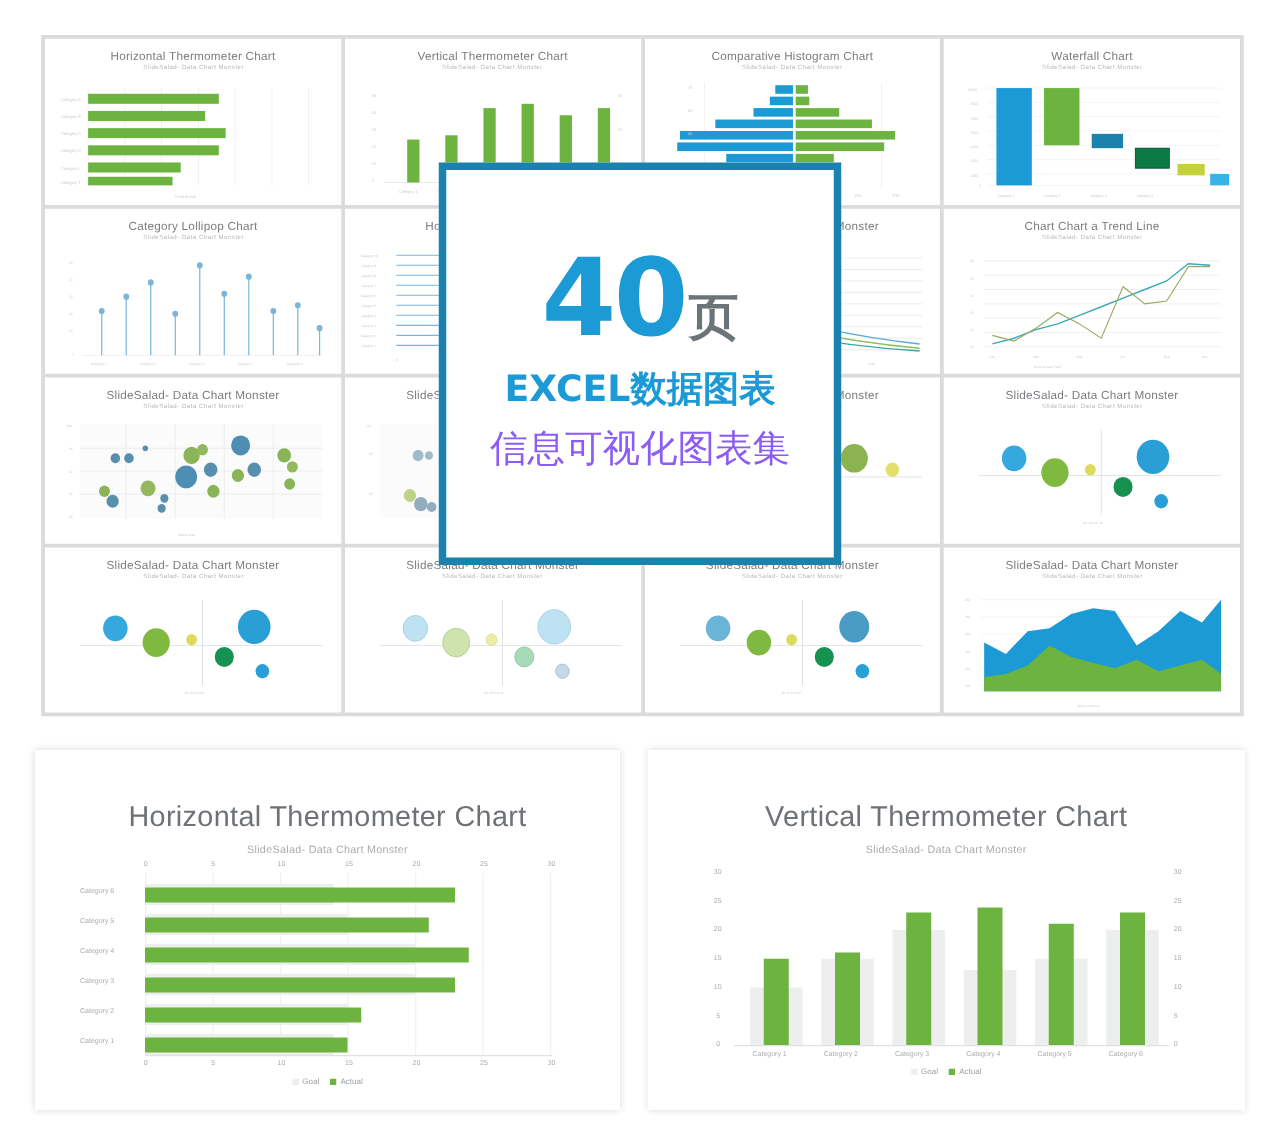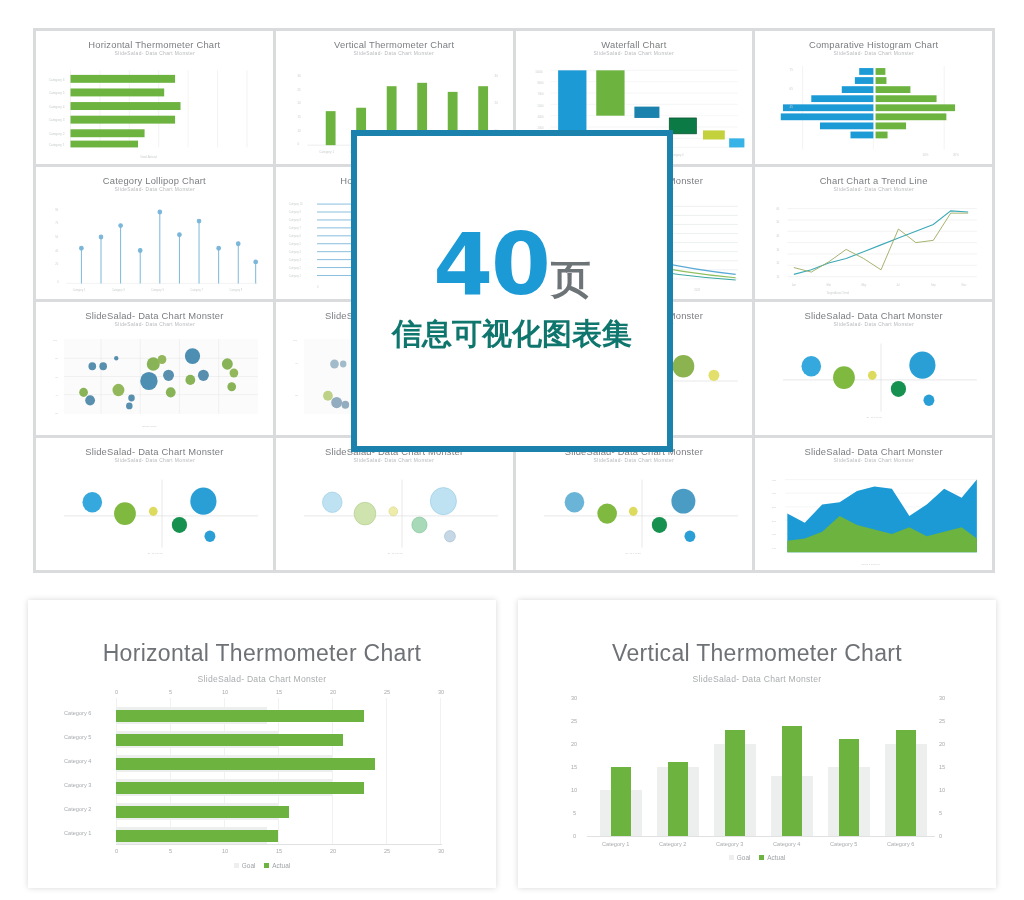--- a/index.html
+++ b/index.html
@@ -48,21 +48,21 @@
     font-family:"DejaVu Sans",sans-serif;
     font-size:40px;font-weight:bold;color:#6d7478;margin-left:2px;
     position:relative;top:-6px;
   }
   .badge-l2{
     font-family:"DejaVu Sans",sans-serif;
     font-size:29px;font-weight:bold;color:#1b9ad6;letter-spacing:0px;margin-top:10px;
   }
   .badge-l3{
     font-family:"DejaVu Sans",sans-serif;
-    font-size:30px;font-weight:bold;color:#0f766e;margin-top:7px;letter-spacing:0px;
+    font-size:30px;font-weight:normal;color:#8b5cf6;margin-top:7px;letter-spacing:0px;
   }
   .badge-l4{
     font-family:"DejaVu Sans",sans-serif;
     font-size:26px;font-weight:bold;color:#1b9ad6;margin-top:8px;letter-spacing:1px;
   }
 
   
   .panel{
     position:absolute;background:#ffffff;box-sizing:border-box;
     box-shadow:0 0 6px rgba(0,0,0,.16);
@@ -156,20 +156,61 @@
               <text x="16" y="28">25</text>
               <text x="16" y="40">20</text>
             <text x="16" y="52">15</text>
               <text x="16" y="64">10</text>
               <text x="16" y="76">0</text>
             <text x="197" y="16">30</text>
               <text x="197" y="40">20</text>
               <text x="197" y="64">10</text>
             <text x="36" y="83">Category 1</text>
               <text x="64" y="83">Category 2</text>
+          </g>
+        </svg>
+      </div>
+    </div>
+
+    <div class="thumb">
+      <div class="t-title">Comparative Histogram Chart</div>
+      <div class="t-sub">SlideSalad- Data Chart Monster</div>
+      <div class="t-body">
+        <svg viewBox="0 0 210 90" width="100%" height="100%" preserveAspectRatio="none">
+          <g stroke="#ececec" stroke-width=".5">
+            <line x1="40" y1="6" x2="40" y2="80"></line>
+              <line x1="105" y1="6" x2="105" y2="80"></line>
+            <line x1="170" y1="6" x2="170" y2="80"></line>
+          </g>
+          <g fill="#1b9ad6">
+            <rect x="92" y="8" width="13" height="6"></rect>
+            <rect x="88" y="16" width="17" height="6"></rect>
+            <rect x="76" y="24" width="29" height="6"></rect>
+            <rect x="48" y="32" width="57" height="6"></rect>
+            <rect x="22" y="40" width="83" height="6"></rect>
+            <rect x="20" y="48" width="85" height="6"></rect>
+            <rect x="56" y="56" width="49" height="6"></rect>
+            <rect x="84" y="64" width="21" height="6"></rect>
+          </g>
+          <g fill="#6cb33f">
+            <rect x="107" y="8" width="9" height="6"></rect>
+            <rect x="107" y="16" width="10" height="6"></rect>
+            <rect x="107" y="24" width="32" height="6"></rect>
+            <rect x="107" y="32" width="56" height="6"></rect>
+            <rect x="107" y="40" width="73" height="6"></rect>
+            <rect x="107" y="48" width="65" height="6"></rect>
+            <rect x="107" y="56" width="28" height="6"></rect>
+            <rect x="107" y="64" width="11" height="6"></rect>
+          </g>
+          <g fill="#c9ccce" font-size="2.8" font-family="Liberation Sans, sans-serif">
+            <text x="28" y="11">75</text>
+              <text x="28" y="27">65</text>
+              <text x="28" y="43">45</text>
+            <text x="150" y="86">10%</text>
+              <text x="178" y="86">20%</text>
           </g>
         </svg>
       </div>
     </div>
 
     <div class="thumb">
       <div class="t-title">Waterfall Chart</div>
       <div class="t-sub">SlideSalad- Data Chart Monster</div>
       <div class="t-body">
         <svg viewBox="0 0 210 90" width="100%" height="100%" preserveAspectRatio="none">
@@ -195,61 +236,20 @@
               <text x="16" y="32">7000</text>
             <text x="16" y="42">5000</text>
               <text x="16" y="52">4000</text>
               <text x="16" y="62">2000</text>
             <text x="16" y="72">1000</text>
               <text x="22" y="79">0</text>
             <text x="36" y="86">Category 1</text>
               <text x="70" y="86">Category 2</text>
             <text x="104" y="86">Category 3</text>
               <text x="138" y="86">Category 4</text>
-          </g>
-        </svg>
-      </div>
-    </div>
-
-    <div class="thumb">
-      <div class="t-title">Comparative Histogram Chart</div>
-      <div class="t-sub">SlideSalad- Data Chart Monster</div>
-      <div class="t-body">
-        <svg viewBox="0 0 210 90" width="100%" height="100%" preserveAspectRatio="none">
-          <g stroke="#ececec" stroke-width=".5">
-            <line x1="40" y1="6" x2="40" y2="80"></line>
-              <line x1="105" y1="6" x2="105" y2="80"></line>
-            <line x1="170" y1="6" x2="170" y2="80"></line>
-          </g>
-          <g fill="#1b9ad6">
-            <rect x="92" y="8" width="13" height="6"></rect>
-            <rect x="88" y="16" width="17" height="6"></rect>
-            <rect x="76" y="24" width="29" height="6"></rect>
-            <rect x="48" y="32" width="57" height="6"></rect>
-            <rect x="22" y="40" width="83" height="6"></rect>
-            <rect x="20" y="48" width="85" height="6"></rect>
-            <rect x="56" y="56" width="49" height="6"></rect>
-            <rect x="84" y="64" width="21" height="6"></rect>
-          </g>
-          <g fill="#6cb33f">
-            <rect x="107" y="8" width="9" height="6"></rect>
-            <rect x="107" y="16" width="10" height="6"></rect>
-            <rect x="107" y="24" width="32" height="6"></rect>
-            <rect x="107" y="32" width="56" height="6"></rect>
-            <rect x="107" y="40" width="73" height="6"></rect>
-            <rect x="107" y="48" width="65" height="6"></rect>
-            <rect x="107" y="56" width="28" height="6"></rect>
-            <rect x="107" y="64" width="11" height="6"></rect>
-          </g>
-          <g fill="#c9ccce" font-size="2.8" font-family="Liberation Sans, sans-serif">
-            <text x="28" y="11">75</text>
-              <text x="28" y="27">65</text>
-              <text x="28" y="43">45</text>
-            <text x="150" y="86">10%</text>
-              <text x="178" y="86">20%</text>
           </g>
         </svg>
       </div>
     </div>
 
     <div class="thumb">
       <div class="t-title">Category Lollipop Chart</div>
       <div class="t-sub">SlideSalad- Data Chart Monster</div>
       <div class="t-body">
         <svg viewBox="0 0 210 90" width="100%" height="100%" preserveAspectRatio="none">
@@ -589,20 +589,21 @@
       </div>
     </div>
 
   </div>
 
   <div class="badge">
     <div class="badge-40row">
       <span class="badge-40">40</span>
       <span class="badge-ye">页</span>
     </div>
+    <div class="badge-l2">EXCEL数据图表</div>
     <div class="badge-l3">信息可视化图表集</div>
   </div>
 
   <div class="panel" id="panel-horizontal">
     <div class="p-title">Horizontal Thermometer Chart</div>
     <div class="p-sub">SlideSalad- Data Chart Monster</div>
 
     <div class="plot" id="plot-h" style="width:400px;height:160px;margin-top:14px;">
 
       <div class="axlbl" style="left:53px;top:-9px;">0</div>

